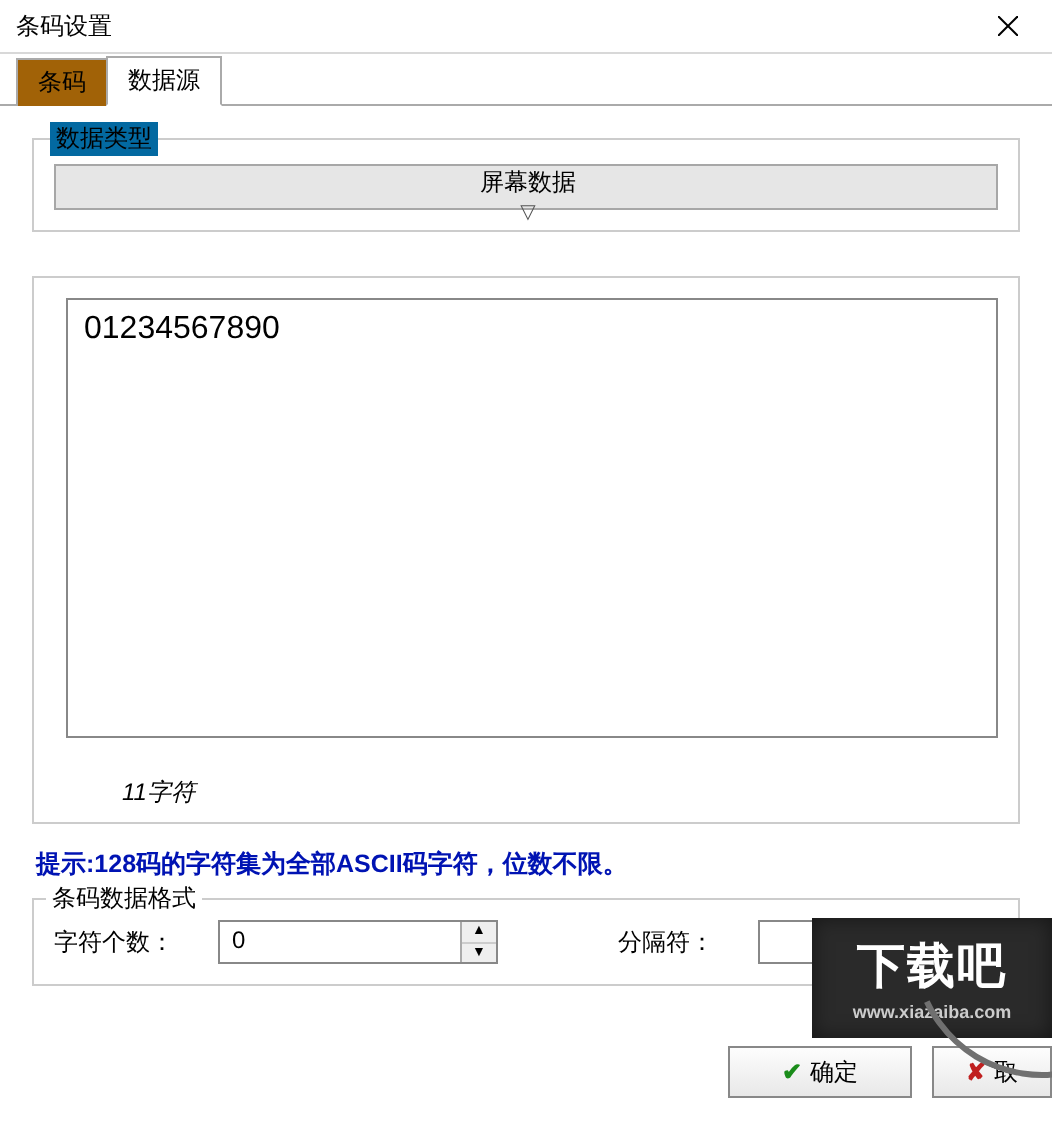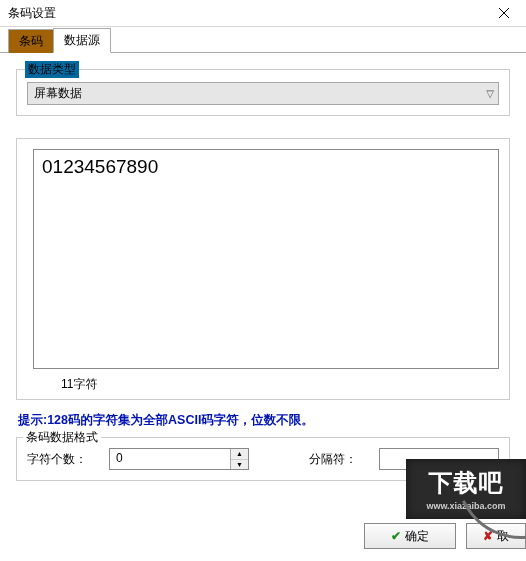--- a/index.html
+++ b/index.html
@@ -74,39 +74,41 @@
   }
   .combo {
     width: 100%;
     height: 23px;
     border: 1px solid #a7a7a7;
     background: #e6e6e6;
     display: flex;
     align-items: center;
     justify-content: space-between;
     padding: 0 4px 0 6px;
+    flex-direction: column;
   }
   .combo .chev { font-size: 10px; color: #555; }
   .textarea-wrap {
     border: 1px solid #ccc;
     padding: 10px 10px 6px 16px;
     margin-top: 22px;
   }
   .textarea {
     width: 100%;
     height: 220px;
     border: 1px solid #888;
     padding: 6px 8px;
-    font-size: 19px;
+    font-size: 16px;
     font-family: Arial, sans-serif;
     resize: none;
     outline: none;
   }
   .char-count {
-    margin: 4px 0 0 28px;
+    margin: 16px 0 0 28px;
+    font-style: italic;
   }
   .hint {
     color: #0013b3;
     font-weight: bold;
     margin: 12px 2px 4px 2px;
     font-size: 12.5px;
   }
   .format-group {
     border: 1px solid #ccc;
     padding: 10px 10px 10px 10px;

